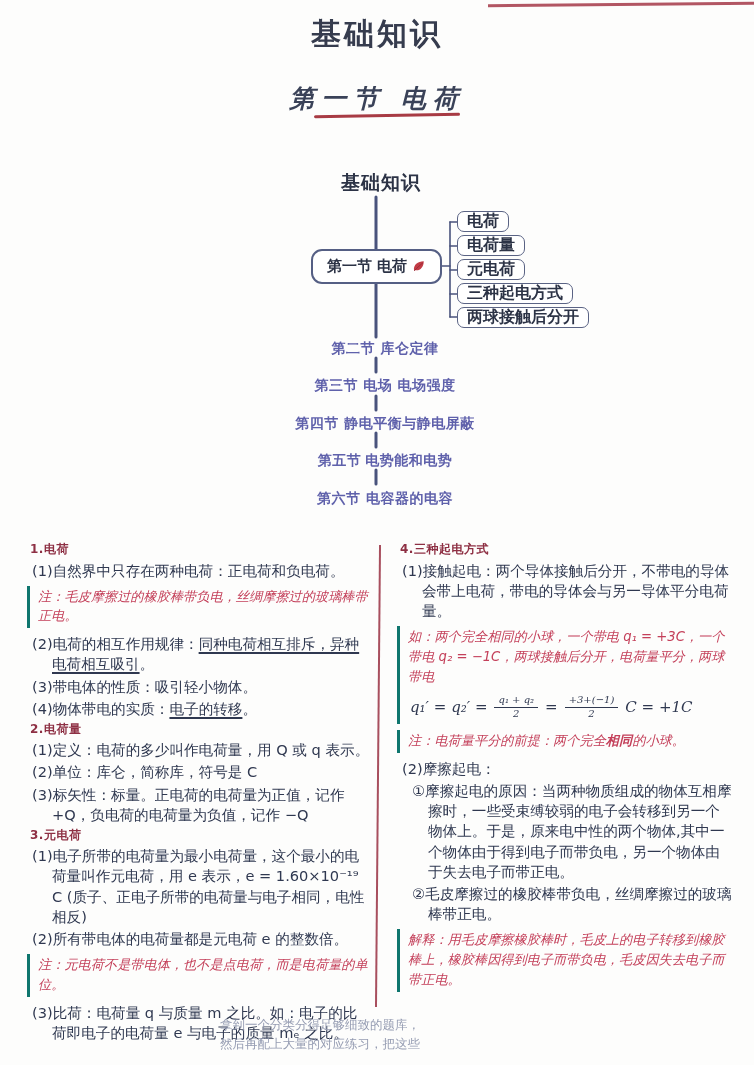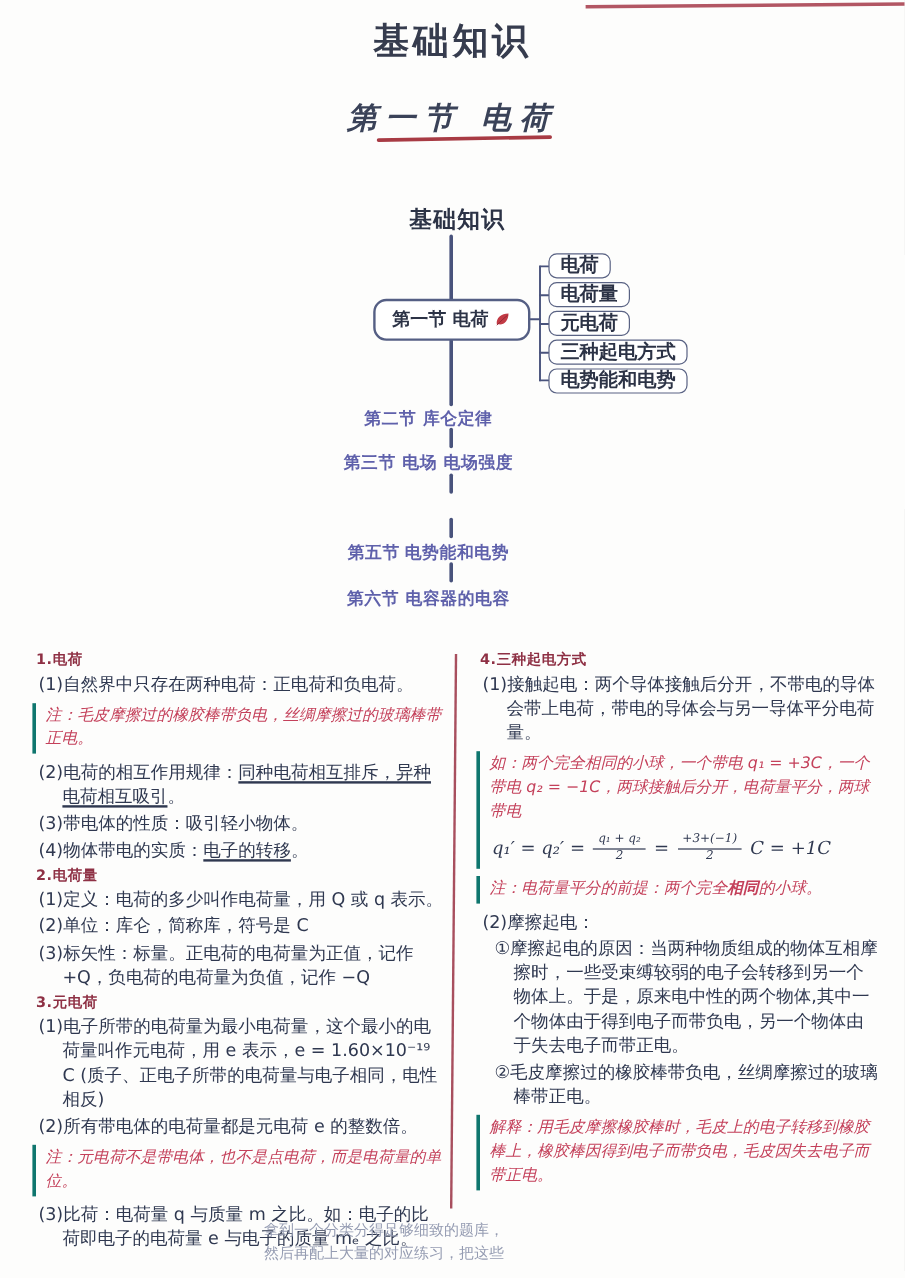--- a/index.html
+++ b/index.html
@@ -30,21 +30,21 @@
     font-size:19px; font-weight:bold; color:#2c3346; white-space:nowrap; letter-spacing:1px; }
   .mm-current { position:absolute; top:249px; left:311px; width:131px; height:35px;
     border:2px solid #555f84; border-radius:11px; background:#fff;
     display:flex; align-items:center; justify-content:center; gap:4px;
     font-size:15px; font-weight:bold; color:#2c3346; white-space:nowrap; }
   .mm-child { position:absolute; left:457px; height:21px; padding:1px 9px;
     border:1.5px solid #5a6384; border-radius:7px; background:#fff;
     display:flex; align-items:center; font-size:16px; font-weight:bold;
     color:#2c3346; white-space:nowrap; }
   .mc0 { top:211px; } .mc1 { top:235px; } .mc2 { top:259px; } .mc3 { top:283px; } .mc4 { top:307px; }
-  .mm-sib { position:absolute; left:357px; transform:translateX(-50%);
+  .mm-sib { position:absolute; left:385px; transform:translateX(-50%);
     font-size:14px; font-weight:600; color:#5f61ab; white-space:nowrap; letter-spacing:0.5px; }
   .ms0 { top:340px; } .ms1 { top:377px; } .ms2 { top:415px; } .ms3 { top:452px;font-family:Liberation Serif, serif; } .ms4 { top:490px; }
   .leaf-icon { width:15px; height:15px; display:inline-block; }
 
   
   .col-divider { position:absolute; top:545px; left:377px; width:2px; height:462px;
     background:#a84f5e; transform:rotate(0.5deg); }
   .columns { position:absolute; top:541px; left:26px; width:708px; display:flex; gap:26px; }
   .col { font-size:14.6px; line-height:1.38; color:#2f3850; }
   .col-left  { width:344px; }
@@ -108,24 +108,25 @@
     <svg class="leaf-icon" viewBox="0 0 20 20">
       <path d="M4 15 C3 8, 9 3, 17 3 C17 11, 12 16, 6 15 Z" fill="#c23b45"></path>
       <path d="M4 16 C8 12, 12 8, 16 5" stroke="#8e2533" stroke-width="1" fill="none"></path>
     </svg>
   </div>
 
   <div class="mm-child mc0">电荷</div>
   <div class="mm-child mc1">电荷量</div>
   <div class="mm-child mc2">元电荷</div>
   <div class="mm-child mc3">三种起电方式</div>
-  <div class="mm-child mc4">电势能和电势</div>
+  <div class="mm-child mc4">两球接触后分开</div>
 
   <div class="mm-sib ms0">第二节 库仑定律</div>
   <div class="mm-sib ms1">第三节 电场 电场强度</div>
+  <div class="mm-sib ms2">第四节 静电平衡与静电屏蔽</div>
   <div class="mm-sib ms3">第五节 电势能和电势</div>
   <div class="mm-sib ms4">第六节 电容器的电容</div>
 
   <div class="col-divider"></div>
 
   <div class="columns">
 
     <div class="col col-left">
 
       <h3 class="sec-head">1.电荷</h3>

